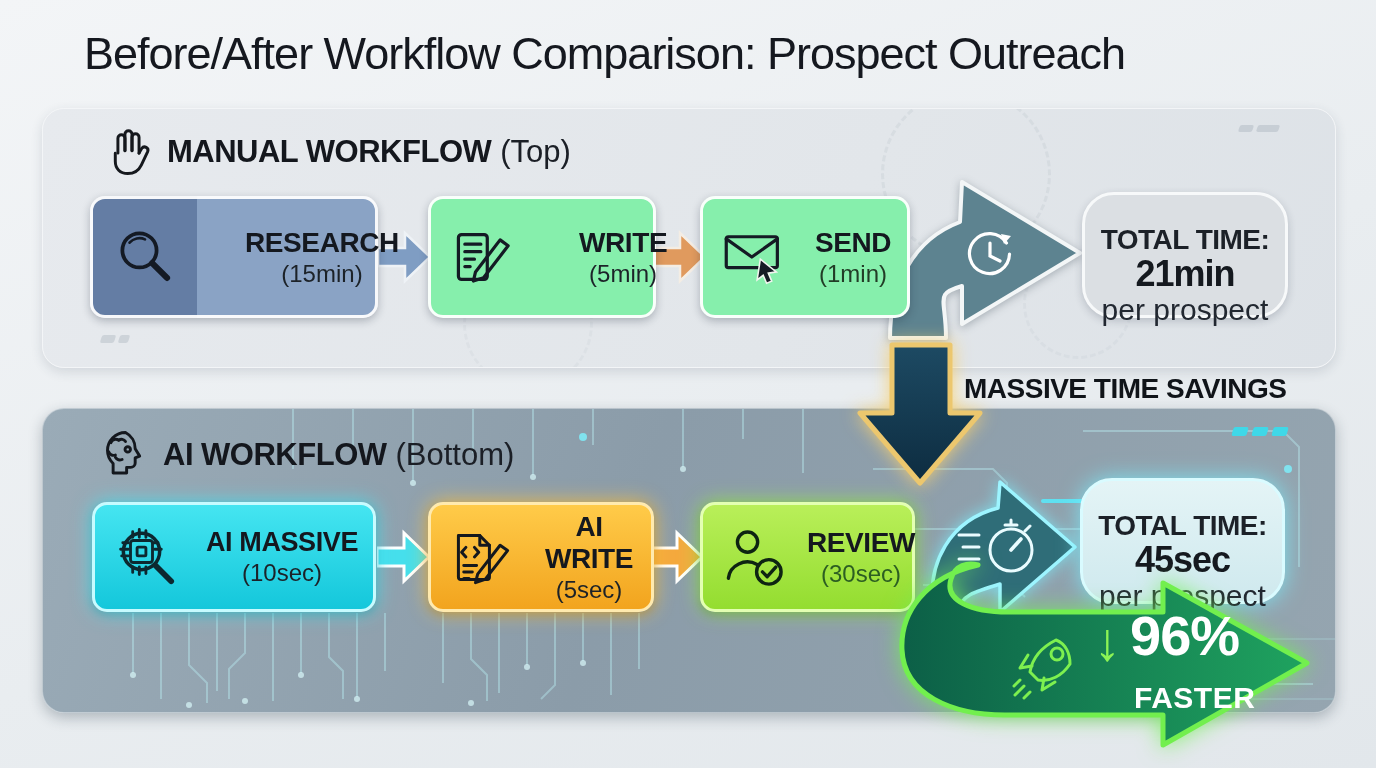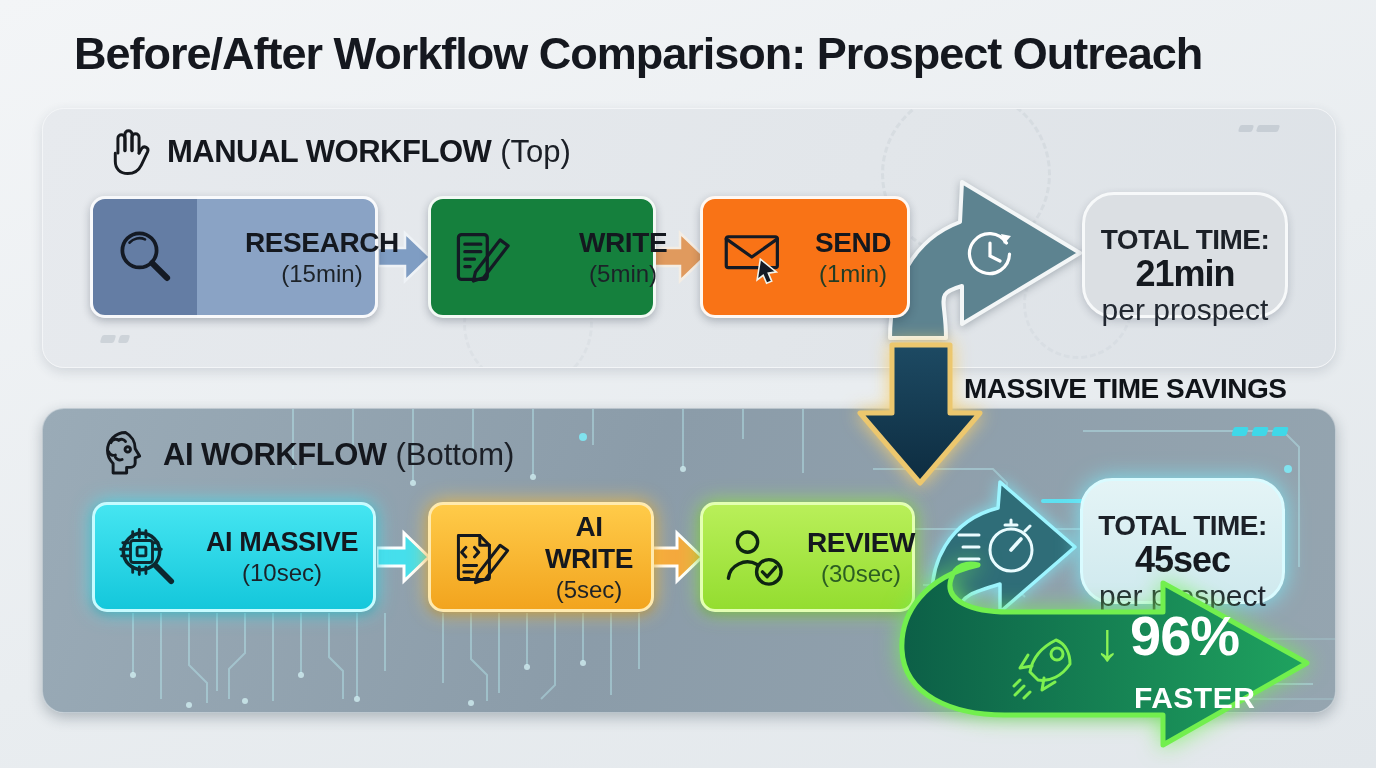--- a/index.html
+++ b/index.html
@@ -6,22 +6,22 @@
   html,body { width:1376px; height:768px; overflow:hidden; }
   body {
     font-family:"Liberation Sans", sans-serif;
     background:linear-gradient(160deg,#f3f5f7 0%,#e9edf0 55%,#e2e7eb 100%);
     position:relative; color:#181c24;
   }
   .stage { position:absolute; inset:0; }
 
   
   .page-title {
-    position:absolute; left:74px; top:28px;
-    font-size:45px; font-weight:700; letter-spacing:-1px; color:#15181f;
+    position:absolute; left:84px; top:28px;
+    font-size:45px; font-weight:400; letter-spacing:-1px; color:#15181f;
   }
 
   
   .panel { position:absolute; border-radius:22px; overflow:hidden; }
   .panel.manual {
     left:42px; top:108px; width:1294px; height:260px;
     background:linear-gradient(120deg,#e7eaee 0%,#e2e6ea 60%,#dde2e7 100%);
     border:1px solid #f3f5f7;
     box-shadow:0 4px 12px rgba(40,55,75,.14);
   }
@@ -44,22 +44,22 @@
     position:absolute; display:flex; align-items:center;
     border-radius:15px; border:3px solid rgba(255,255,255,.95);
     box-shadow:0 3px 9px rgba(25,35,55,.28); z-index:3;
   }
   .step .icon-cell { flex:0 0 104px; display:flex; align-items:center; justify-content:center; align-self:stretch; }
   .step .txt { flex:1; text-align:center; padding-right:8px; }
   .step .label { font-size:28px; font-weight:800; letter-spacing:-.4px; color:#14181f; }
   .step .time  { font-size:24px; font-weight:400; color:#1c2228; margin-top:1px; }
 
   .step.research { background:linear-gradient(90deg,#647da4 0 104px,#8aa3c5 104px 100%); }
-  .step.write    { background:#15803d;gap:44px; }
-  .step.send     { background:#f97316; }
+  .step.write    { background:#86efac;gap:44px; }
+  .step.send     { background:#86efac; }
   .step.send .time { color:#223c26; }
 
   .step.ai-research { background:linear-gradient(180deg,#45e5f1,#14c7db); border-color:#c6fbff;
     box-shadow:0 0 20px rgba(70,230,245,.85),0 3px 8px rgba(0,60,70,.3); }
   .step.ai-write { background:linear-gradient(180deg,#ffcb49,#f2a41e); border-color:#ffeaae;
     box-shadow:0 0 20px rgba(255,195,60,.85),0 3px 8px rgba(90,60,0,.3); }
   .step.review { background:linear-gradient(180deg,#b9ef59,#94dd30); border-color:#e3ffb2;
     box-shadow:0 0 20px rgba(150,235,70,.85),0 3px 8px rgba(40,80,10,.3); }
   .step.review .time { color:#2c5e22; }
 

